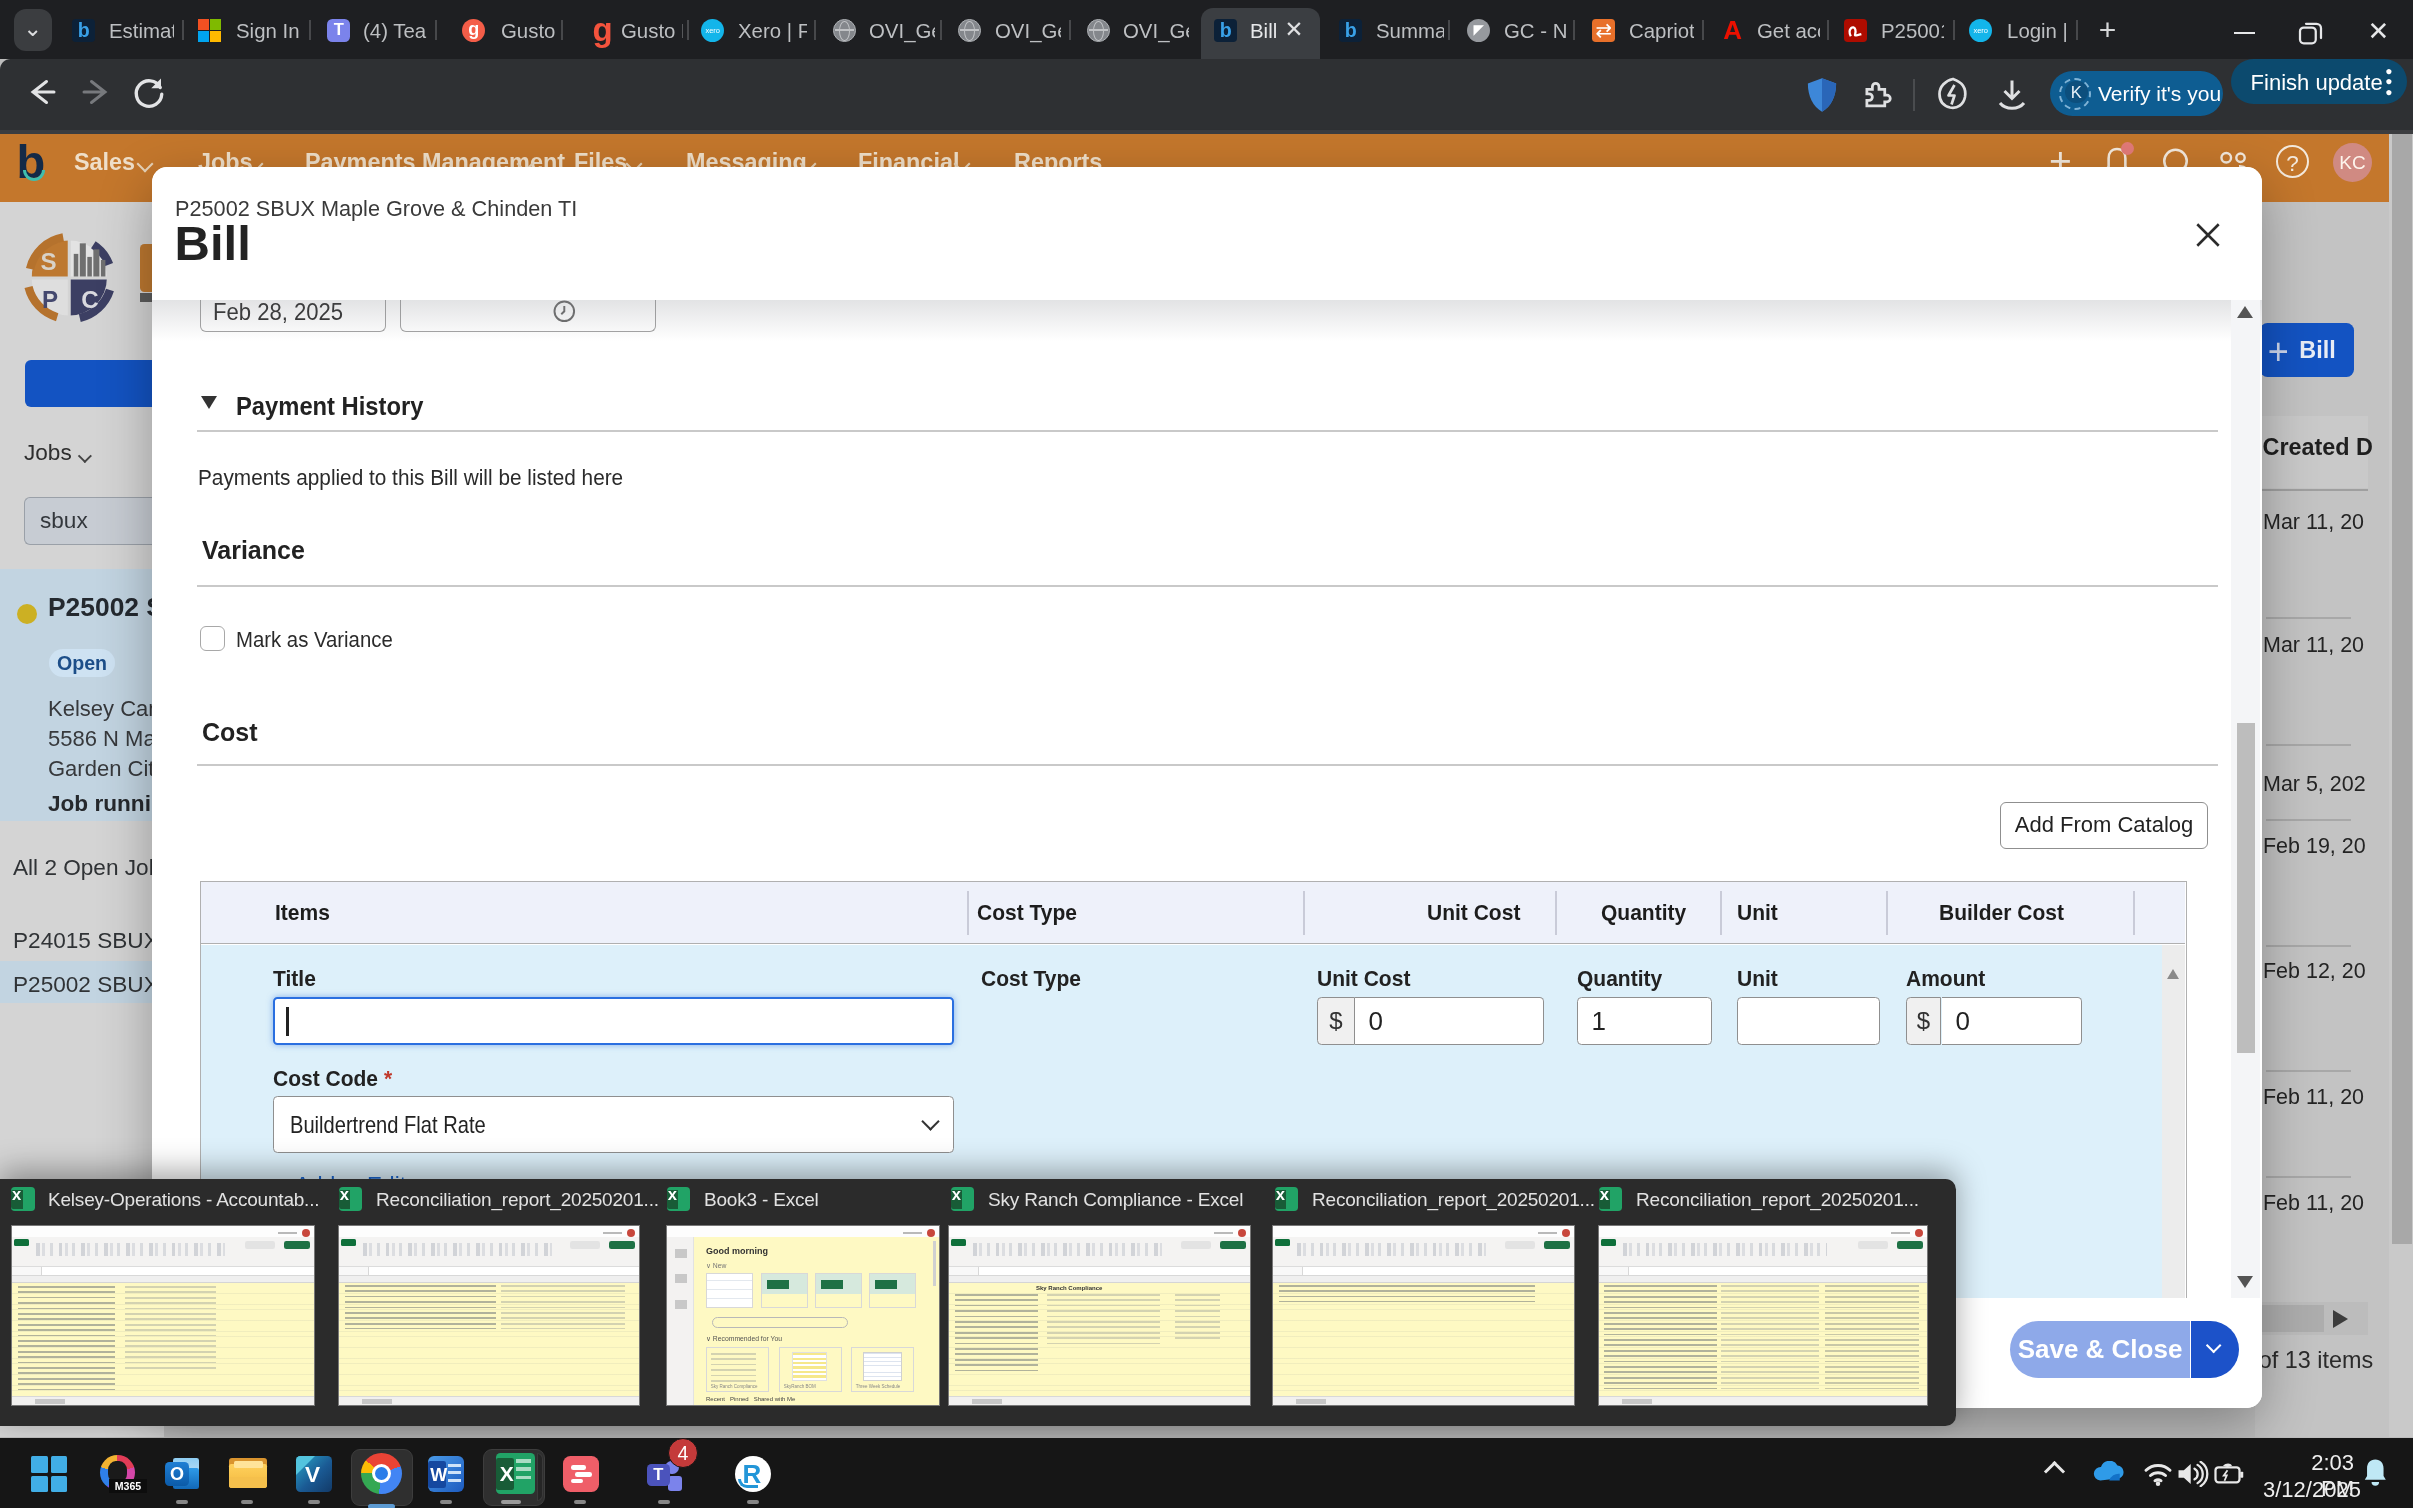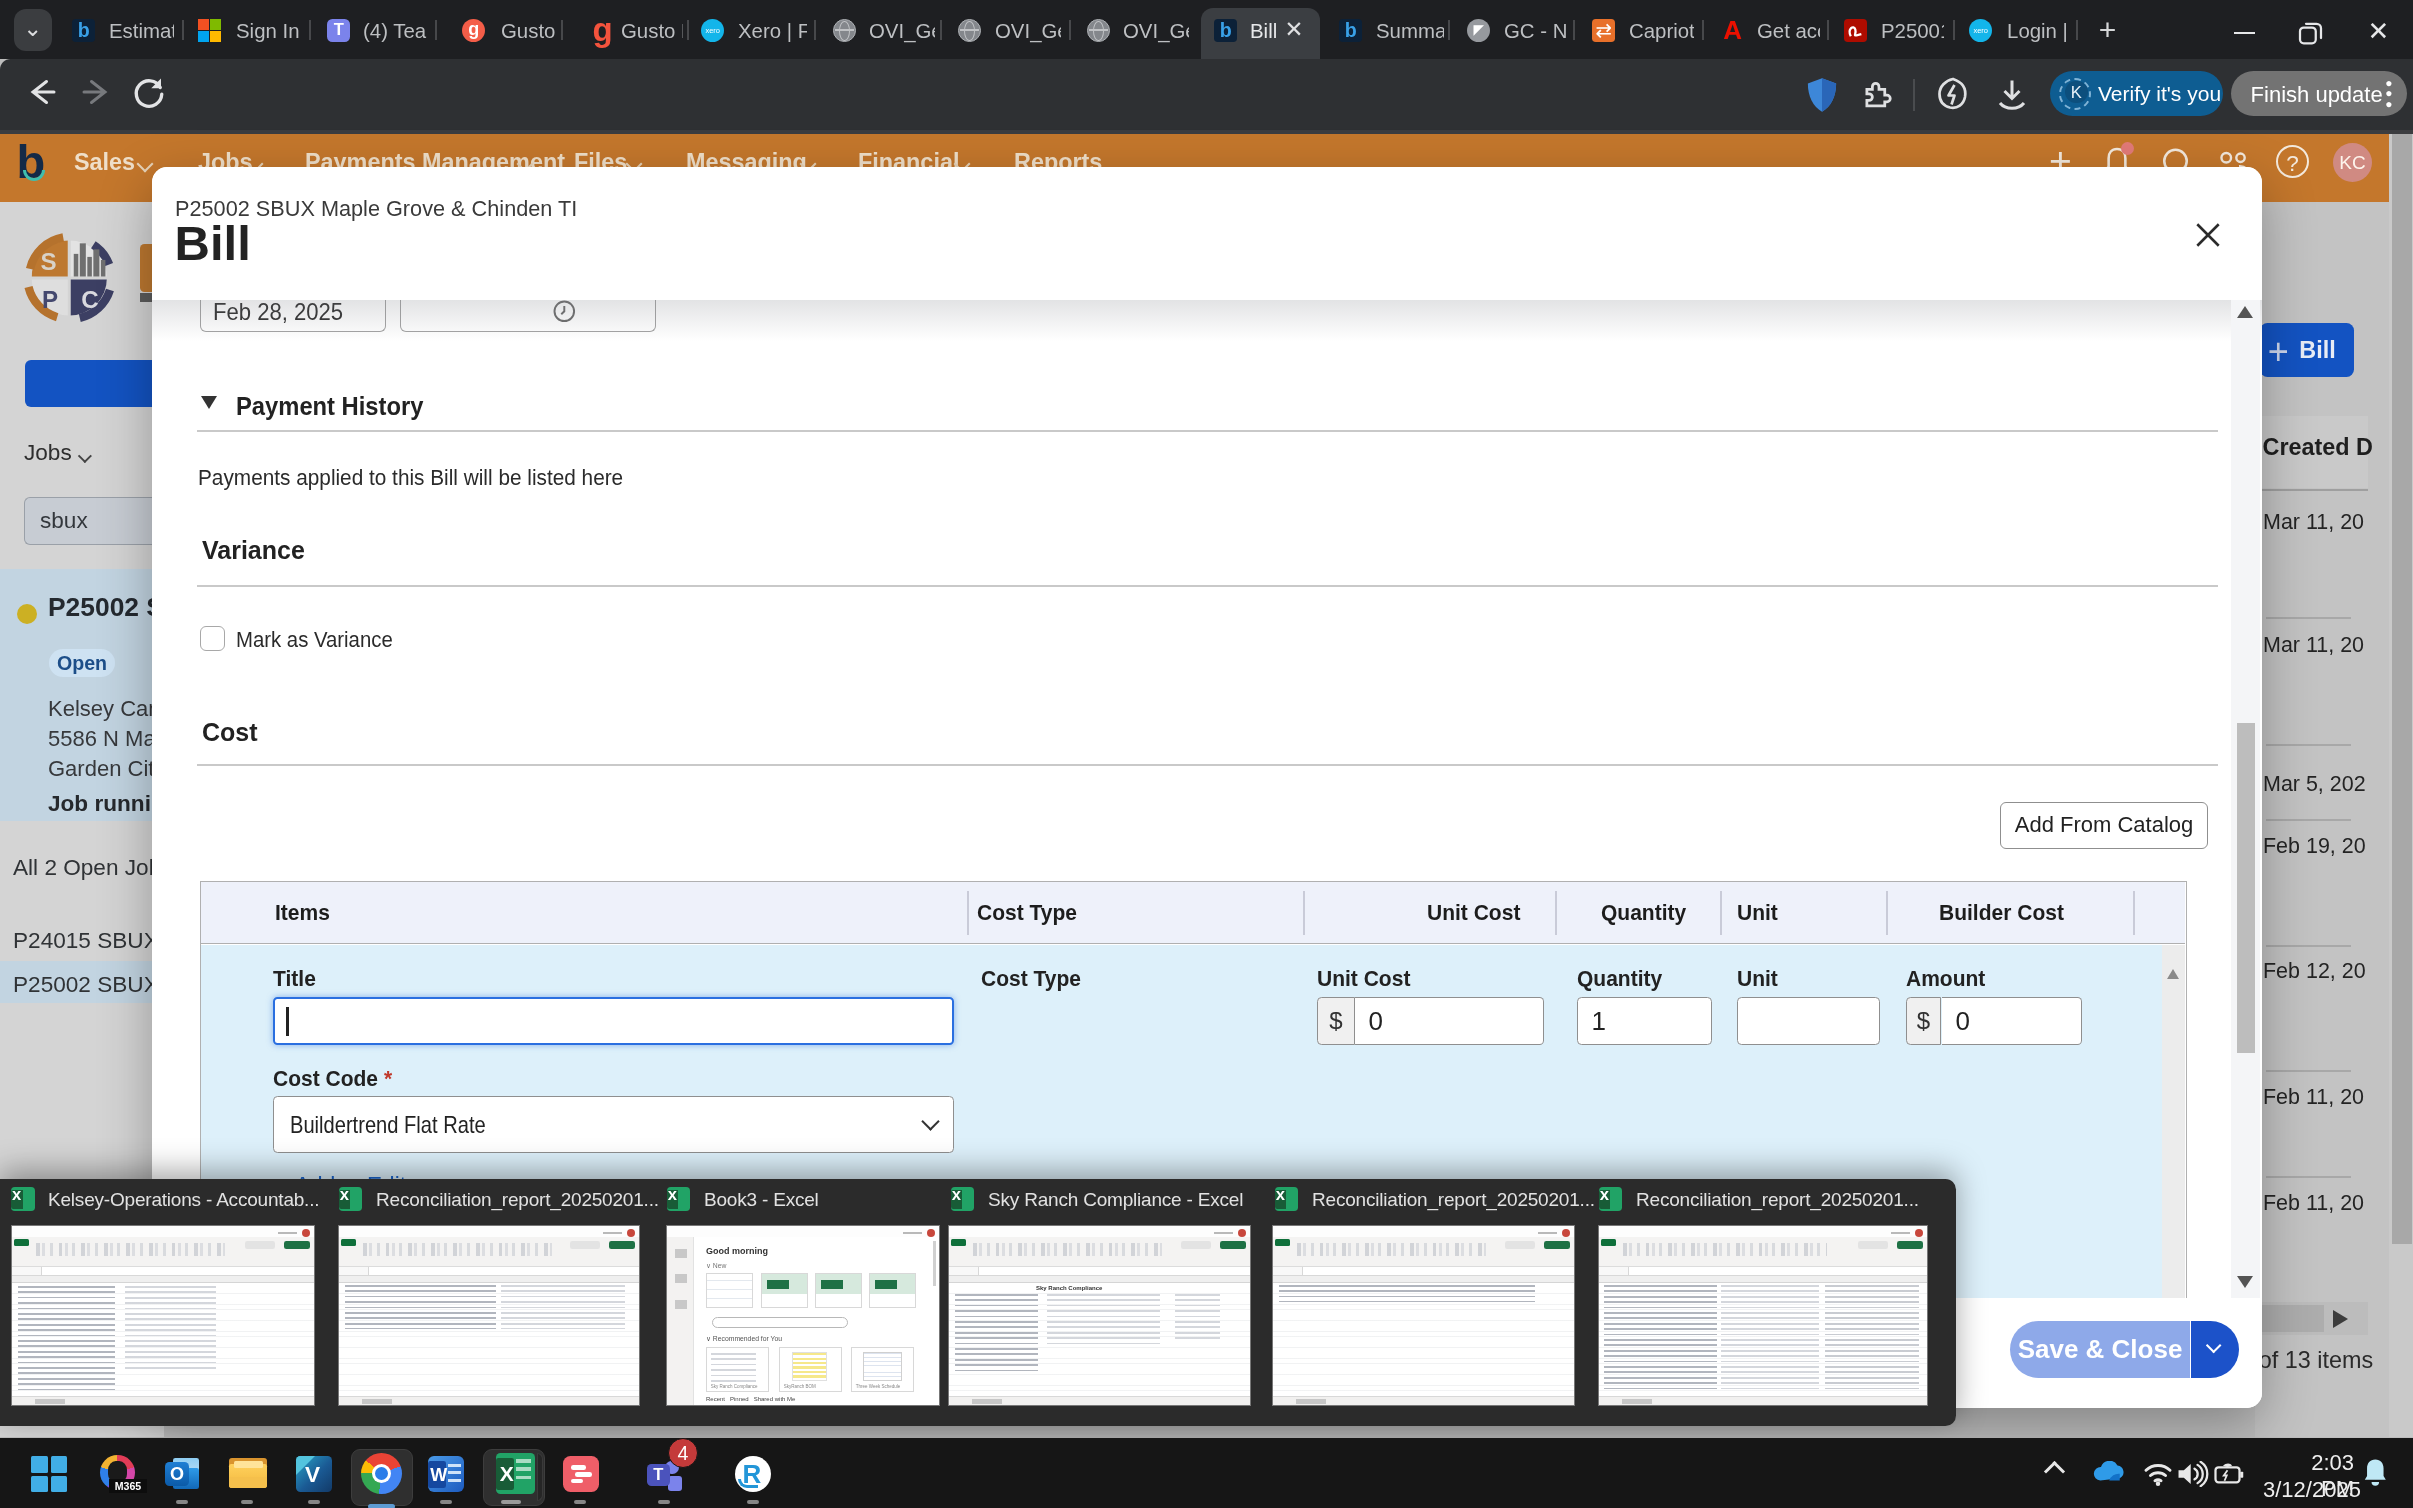--- a/index.html
+++ b/index.html
@@ -27,21 +27,21 @@
   .rrow { position:absolute; left:7.5px; font-size:22.6px; color:#242424; white-space:nowrap; transform:scale(0.95,1); transform-origin:0 0; }
   .rdiv { position:absolute; left:10.6px; width:85px; height:1.5px; background:#a8a8a8; }
   .thead { position:absolute; top:18px; font-size:22.6px; font-weight:bold; color:#1d1d1d; white-space:nowrap; transform:scale(0.93,1); transform-origin:0 0; }
   .tsep { position:absolute; top:9px; width:1.5px; height:44px; background:#c9cbd8; }
   .tlabel { position:absolute; font-size:22.6px; font-weight:bold; color:#222; white-space:nowrap; transform:scale(0.93,1); transform-origin:0 0; }
   
   .xticon { position:absolute; top:8.3px; width:23.4px; height:23.4px; background:#21a366; border-radius:3.8px; }
   .xticon:before { content:""; position:absolute; left:0; top:2.3px; width:11.3px; height:19px; background:#185c37; border-radius:2.3px 0 0 2.3px; }
   .xticon:after { content:"x"; position:absolute; left:0.8px; top:-2.3px; color:#fff; font-weight:bold; font-size:16.6px; }
   .xtt { position:absolute; top:9.8px; font-size:19px; color:#e2e2e2; white-space:nowrap; letter-spacing:-0.2px; }
-  .thumb { position:absolute; top:47px; height:179px; background:#ffffff; outline:0.8px solid #777; }
+  .thumb { position:absolute; top:47px; height:179px; background:#fef9c3; outline:0.8px solid #777; }
   .tbar { position:absolute; left:0; top:0; right:0; height:10.6px; background:#fdfdfd; }
   .tclose { position:absolute; top:3px; right:3.8px; width:8.3px; height:8.3px; background:#c8473c; border-radius:50%; }
   .tdots { position:absolute; top:6px; right:16.6px; width:19.6px; height:2.3px; background:#b9b9b9; }
   .ribbon { position:absolute; left:0; top:10.6px; right:0; height:30px; background:#f4f3f2; border-bottom:0.8px solid #dcdcdc; }
   .rspecks { position:absolute; top:6px; height:13px; background:repeating-linear-gradient(90deg,#c6c9cf 0 3.8px,transparent 3.8px 6px,#d4d6db 6px 9px,transparent 9px 13.6px,#cfd2d7 13.6px 16.6px,transparent 16.6px 22.6px); opacity:0.75; }
   .rfile { position:absolute; left:2.3px; top:2.3px; width:14.3px; height:7.5px; background:#0f703b; border-radius:1.5px; }
   .rshare { position:absolute; top:4.5px; width:26px; height:8.3px; background:#1e7145; border-radius:2.3px; }
   .rcomm { position:absolute; top:4.5px; width:30px; height:8.3px; background:#e3e3e3; border-radius:2.3px; }
   .fbar { position:absolute; left:0; top:41px; right:0; height:9px; background:#fff; border-bottom:0.8px solid #d8d8d8; }
   .fbar:before { content:""; position:absolute; left:0; top:0; width:29px; height:8.3px; border-right:0.8px solid #d8d8d8; background:#f8f8f8; }
@@ -165,21 +165,21 @@
         <path d="M12 3 V14 M7 10 L12 15 L17 10" stroke="#dfe0e2" stroke-width="2" fill="none"></path>
         <path d="M4 18 C6 20.5 8 21.5 12 21.5 C16 21.5 18 20.5 20 18" stroke="#dfe0e2" stroke-width="2" fill="none"></path>
       </svg>
 
     <div class="abs" style="left:2050px;top:12px;width:173px;height:45px;background:#0e5d92;border-radius:22.6px;">
       <div class="abs" style="left:9px;top:6.8px;width:32px;height:32px;border:2.3px dashed #7fb3d6;border-radius:50%;"></div>
       <div class="abs" style="left:15px;top:9.8px;width:22.6px;height:22.6px;background:#0d4f7d;border-radius:50%;color:#e8f1f8;font-size:16.6px;text-align:center;line-height:24px;">K</div>
       <div class="abs" style="left:48px;top:11.3px;font-size:21px;color:#fff;white-space:nowrap;">Verify it's you</div>
     </div>
 
-    <div class="abs" style="left:2231px;top:12px;width:176px;height:45px;background:#737373;border-radius:22.6px;">
+    <div class="abs" style="left:2231px;top:0;width:176px;height:45px;background:#0c4a6e;border-radius:22.6px;">
       <div class="abs" style="left:19.6px;top:10.6px;font-size:22px;color:#fff;white-space:nowrap;">Finish update</div>
       <div class="abs" style="left:154px;top:6.8px;color:#fff;font-size:12px;line-height:10.6px;text-align:center;width:7.5px;">●<br>●<br>●</div>
     </div>
   </div>
   <div class="abs" style="left:0;top:130px;width:2413px;height:4.5px;background:#3c3d40;"></div>
 
   <div class="abs" id="navbar" style="left:0;top:134px;width:2413px;height:68px;background:#c4772c;">
     <div class="abs" style="left:16.6px;top:6px;width:35px;height:44px;color:#142a47;font-weight:bold;font-size:47px;line-height:44px;">b</div>
     <div class="abs" style="left:22.6px;top:36px;width:22.6px;height:10.6px;border:3px solid #3fbfae;border-top:none;border-radius:0 0 12px 12px;"></div>
     <div class="nav" style="left:74px;">Sales</div>

